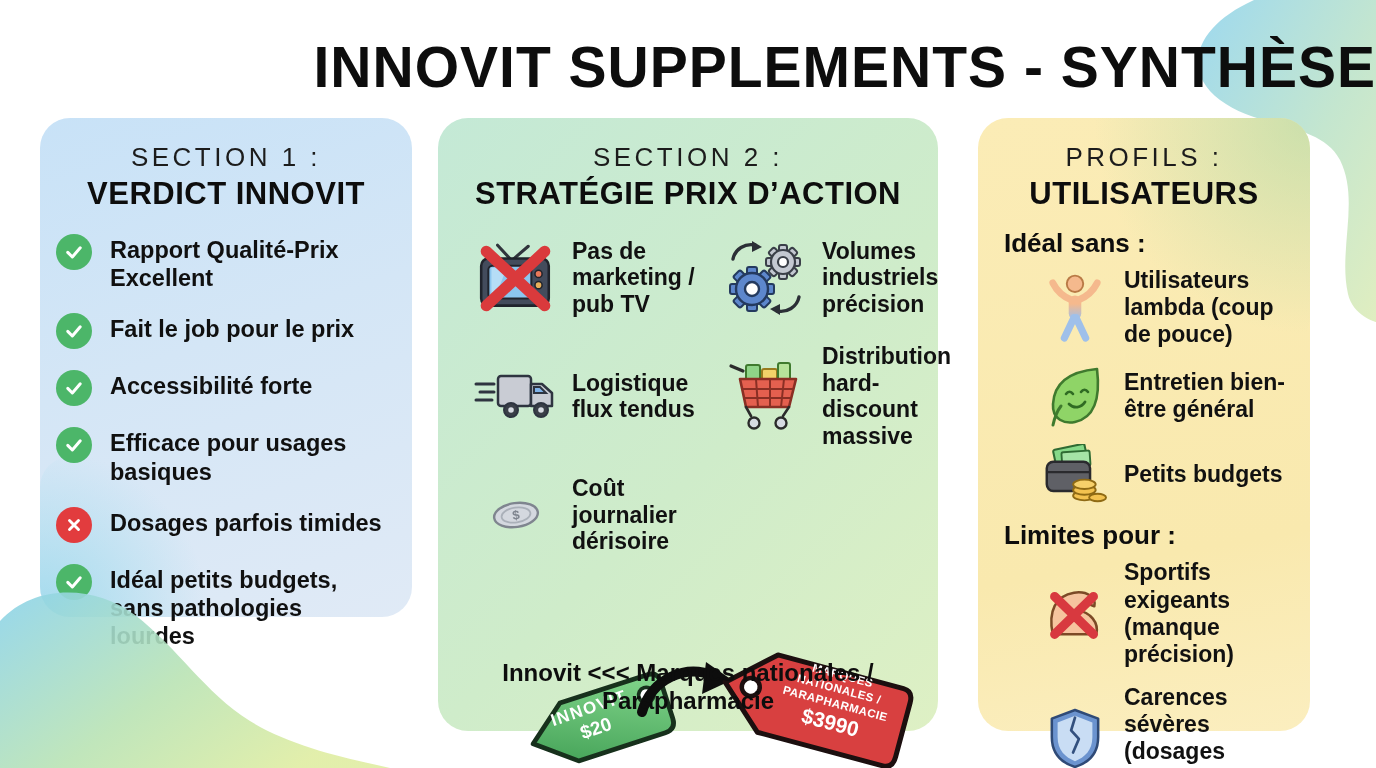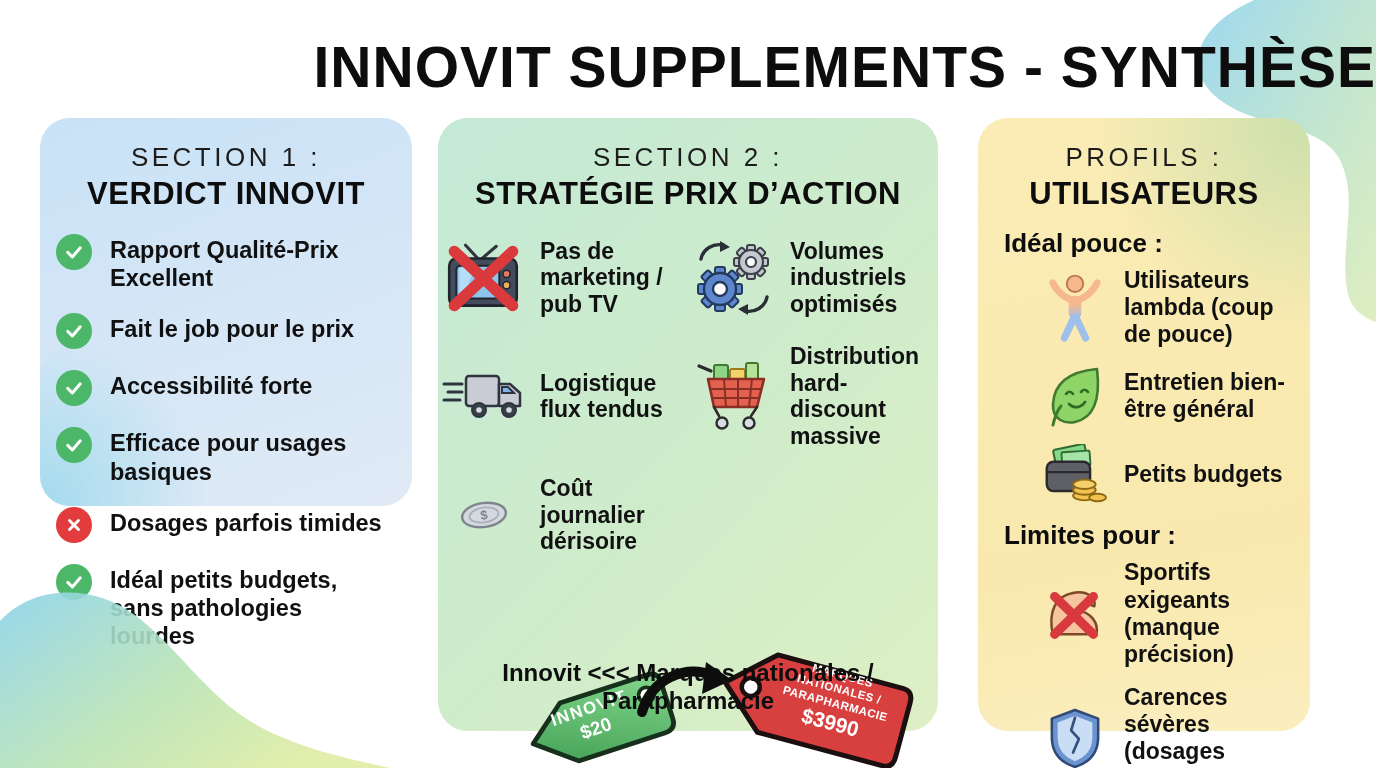--- a/index.html
+++ b/index.html
@@ -12,21 +12,21 @@
   .blob-tr{top:0;right:0;}
   .blob-bl{left:0;bottom:0;}
   
   .title{
     position:absolute;top:34px;left:0;width:100%;text-align:right;z-index:3;
     font-size:57px;font-weight:900;letter-spacing:1px;color:#0d0d0d;
   }
   
   .panel{position:absolute;top:118px;border-radius:30px;z-index:1;}
   .panel-blue{
-    left:40px;width:372px;height:388px;
+    left:40px;width:372px;height:499px;
     background:linear-gradient(160deg,#c8e2f7 0%,#d4e6f6 45%,#e0eaf6 100%);
   }
   .panel-blue::after{
     content:"";position:absolute;left:0;bottom:0;width:220px;height:160px;
     border-radius:30px;
     background:radial-gradient(circle at 0% 100%,rgba(132,212,232,.65) 0%,rgba(132,212,232,0) 62%);
     pointer-events:none;
   }
   .panel-green{
     left:438px;width:500px;height:613px;
@@ -48,21 +48,21 @@
   .kicker{font-size:26px;font-weight:400;letter-spacing:3.5px;color:#1c1c1c;}
   .heading{font-size:31px;font-weight:900;letter-spacing:.5px;color:#0d0d0d;margin-top:3px;}
   
   .vlist{display:flex;flex-direction:column;gap:23px;padding:24px 24px 0 16px;}
   .vrow{display:flex;align-items:flex-start;gap:18px;}
   .badge{flex:0 0 36px;width:36px;height:36px;border-radius:50%;display:flex;align-items:center;justify-content:center;margin-top:-2px;}
   .badge-check{background:#4cb669;}
   .badge-cross{background:#e23c3e;}
   .vtext{font-size:23.5px;font-weight:700;line-height:1.2;color:#101010;}
   
-  .sgrid{display:grid;grid-template-columns:250px 220px;row-gap:26px;padding:26px 0 0 0;}
+  .sgrid{display:grid;grid-template-columns:250px 220px;row-gap:26px;padding:26px 0 0 32px;}
   .mrow{display:flex;align-items:center;gap:10px;}
   .micon{flex:0 0 92px;display:flex;align-items:center;justify-content:center;}
   .mtext{font-size:23px;font-weight:700;line-height:1.15;max-width:160px;}
   
   .tags{position:absolute;left:28px;top:528px;width:444px;height:168px;}
   .tag{position:absolute;}
   .tag-green{left:58px;top:36px;width:152px;height:80px;transform:rotate(-18deg);}
   .tag-red{left:250px;top:8px;width:196px;height:104px;transform:rotate(15deg);}
   .tag svg.shape{position:absolute;inset:0;width:100%;height:100%;}
   .tag-green .ttext{position:absolute;left:16px;top:14px;width:108px;text-align:center;color:#fff;transform:rotate(-1deg);}
@@ -221,21 +221,21 @@
               </g>
               <circle r="16" fill="#5d87cc" stroke="#243a5e" stroke-width="2.4"></circle>
               <circle r="7" fill="#fff" stroke="#243a5e" stroke-width="2.4"></circle>
             </g>
             <path d="M8,18 C10,8 20,2 30,4" fill="none" stroke="#2b2f36" stroke-width="3.4" stroke-linecap="round"></path>
             <polygon points="27,0 37,6 27,11" fill="#2b2f36"></polygon>
             <path d="M74,56 C72,66 62,72 52,70" fill="none" stroke="#2b2f36" stroke-width="3.4" stroke-linecap="round"></path>
             <polygon points="55,74 45,68 55,63" fill="#2b2f36"></polygon>
           </svg>
         </span>
-        <span class="mtext">Volumes industriels optimisés</span>
+        <span class="mtext">Volumes industriels précision</span>
       </div>
 
       <div class="mrow">
         <span class="micon">
           <svg width="84" height="60" viewBox="0 0 84 60">
             <path d="M2,18 H20 M6,26 H20 M2,34 H18" stroke="#2e3440" stroke-width="3" stroke-linecap="round"></path>
             <rect x="24" y="10" width="33" height="30" rx="3" fill="#c9ccd4" stroke="#2e3440" stroke-width="2.5"></rect>
             <path d="M57,18 H68 L78,27 V40 H57 Z" fill="#c9ccd4" stroke="#2e3440" stroke-width="2.5" stroke-linejoin="round"></path>
             <path d="M60,21 H66 L72,27 H60 Z" fill="#7fb2e8" stroke="#2e3440" stroke-width="2"></path>
             <circle cx="37" cy="44" r="7" fill="#3a3f48" stroke="#2e3440" stroke-width="2"></circle>
@@ -317,21 +317,21 @@
    </div>
   </div>
 
   <div class="panel panel-yellow">
    <div class="panel-inner">
     <div class="phead">
       <div class="kicker">PROFILS :</div>
       <div class="heading">UTILISATEURS</div>
     </div>
 
-    <div class="plabel">Idéal pouce :</div>
+    <div class="plabel">Idéal sans :</div>
     <div class="plist">
       <div class="prow">
         <span class="picon">
           <svg width="58" height="68" viewBox="0 0 60 70">
             <defs>
                   <linearGradient id="pg" x1="0" y1="0" x2="0" y2="1">
               <stop offset="0.35" stop-color="#f5b98d"></stop>
                     <stop offset="1" stop-color="#9fc0ea"></stop>
             </linearGradient>
                 </defs>

